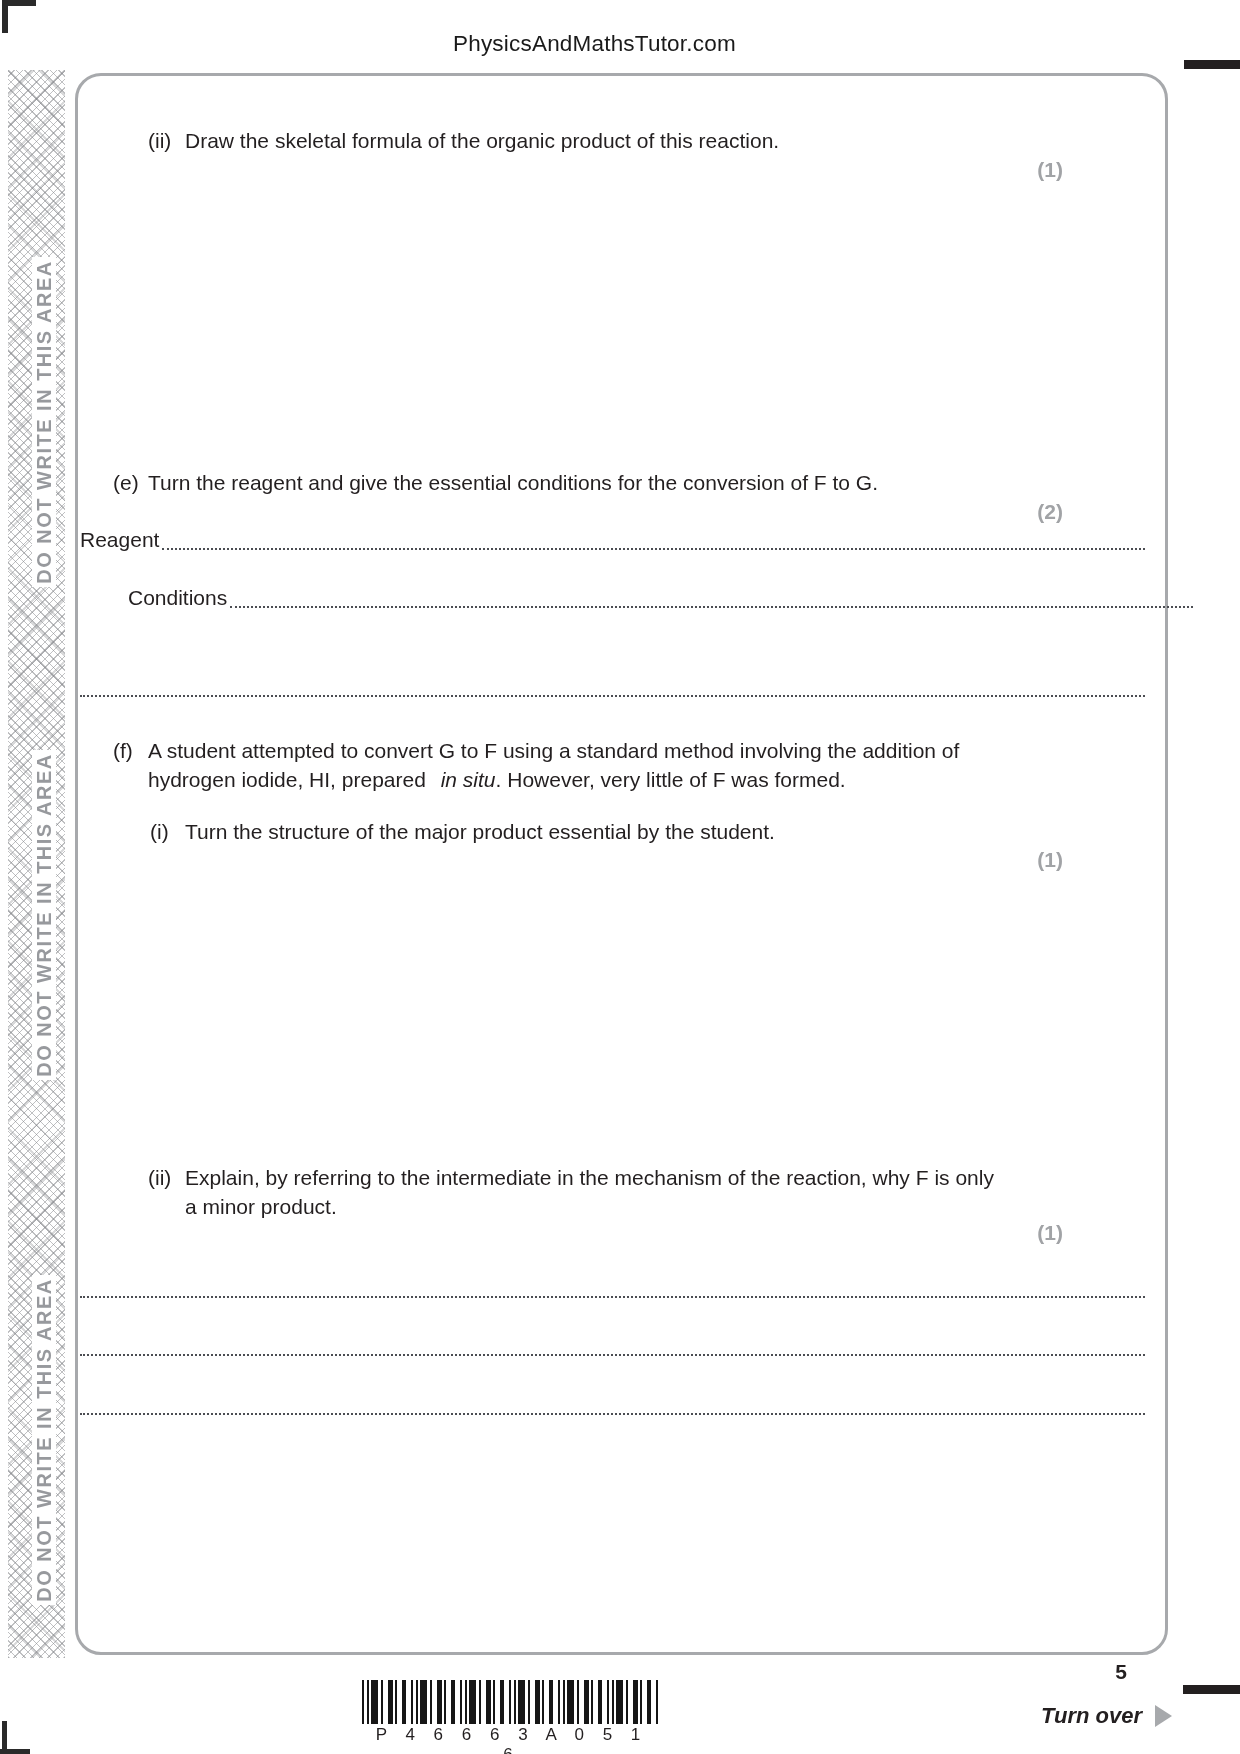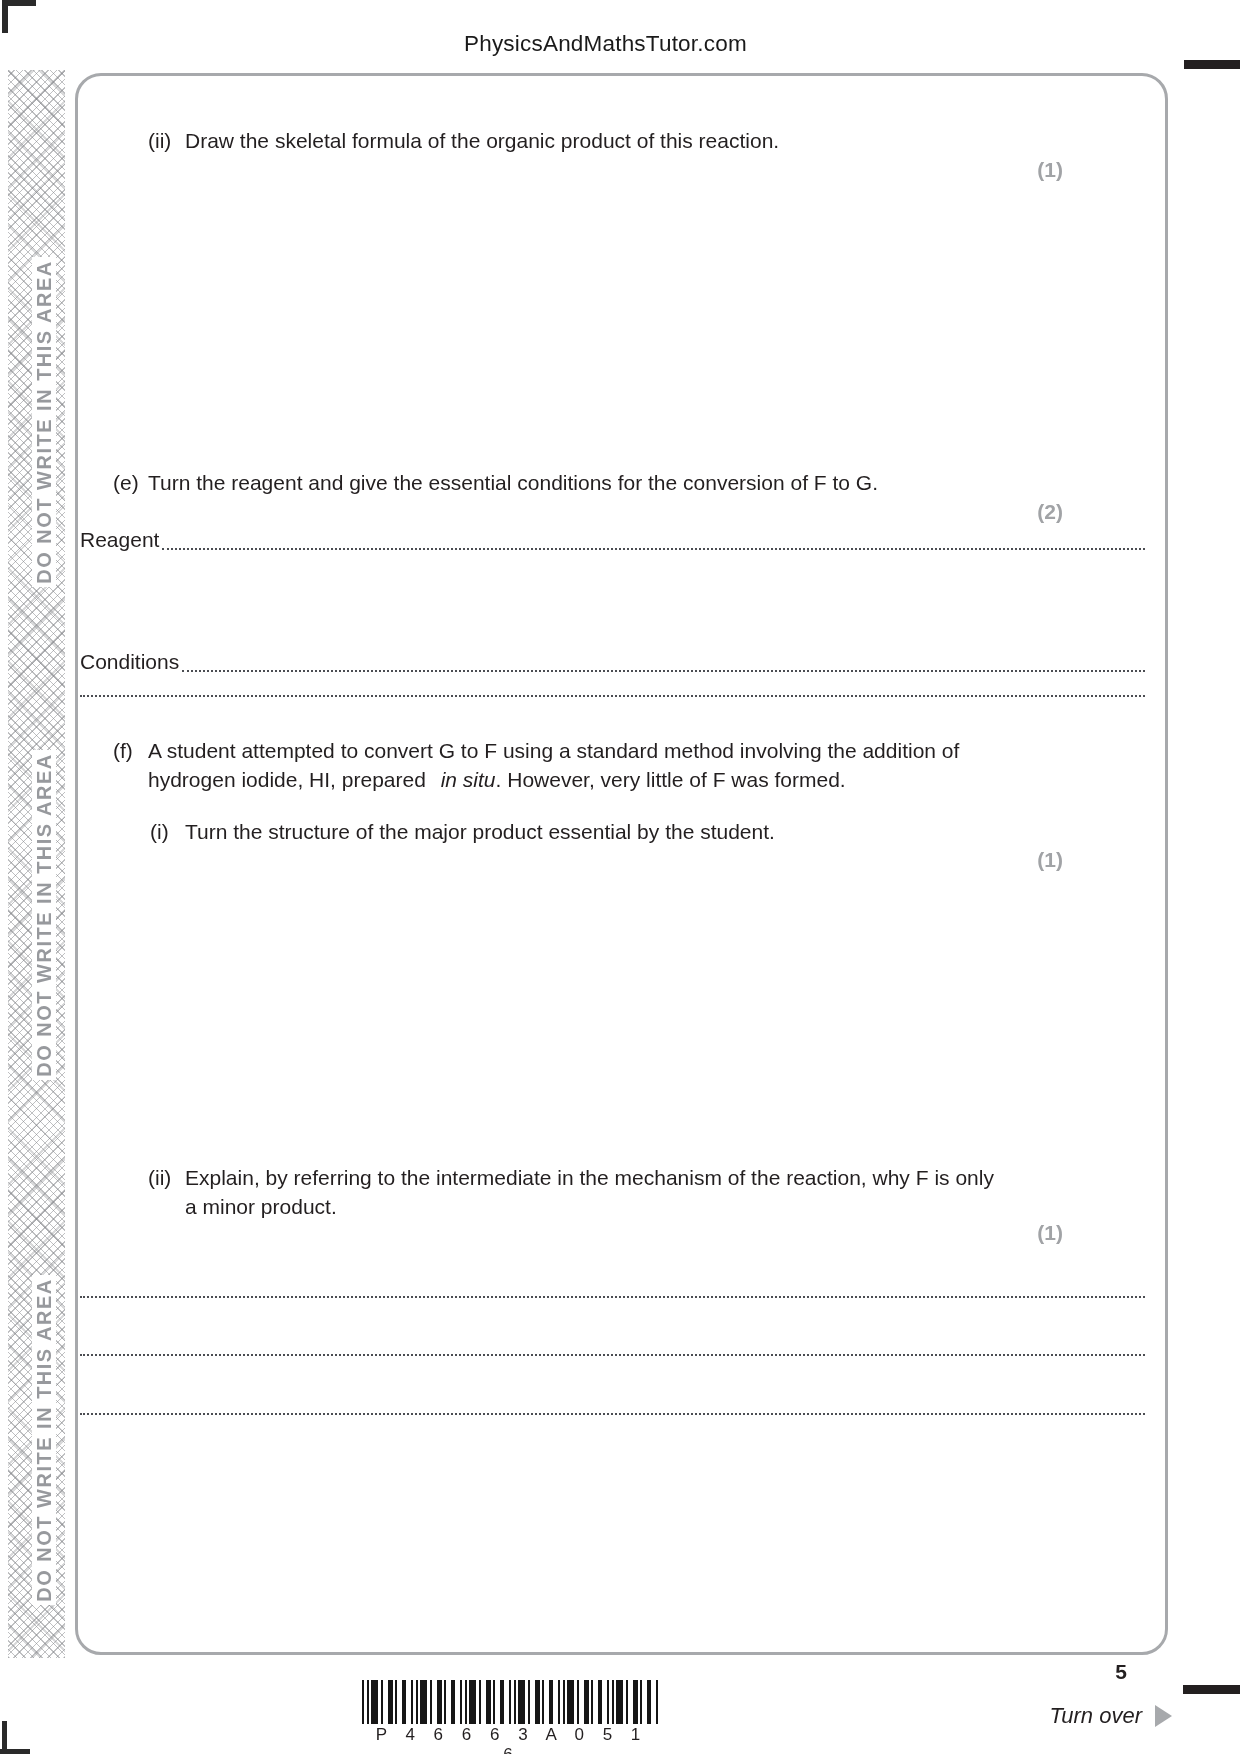--- a/index.html
+++ b/index.html
@@ -17,21 +17,21 @@
   .tl-v { left:2px; top:0; width:6px; height:33px; }
   .tl-h { left:2px; top:0; width:34px; height:6px; }
   .bl-v { left:2px; bottom:0; width:5px; height:33px; }
   .bl-h { left:0;  bottom:0; width:30px; height:5px; }
   .edge-bar { position:absolute; background:#231f20; }
   .edge-bar-top { left:1184px; top:60px; width:56px; height:9px; }
   .edge-bar-bottom { left:1183px; top:1685px; width:57px; height:9px; }
 
   
   .site-header {
-    position:absolute; left:464px; top:31px;
+    position:absolute; left:453px; top:31px;
     font-size:22.5px; color:#1a1a1a; letter-spacing:0.2px;
   }
 
   
   .margin-strip {
     position:absolute; left:8px; top:70px; width:57px; height:1588px;
     background-image:
       repeating-linear-gradient(45deg,  rgba(128,130,134,0.50) 0 1px, transparent 1px 6px),
       repeating-linear-gradient(-45deg, rgba(128,130,134,0.50) 0 1px, transparent 1px 6px),
       repeating-linear-gradient(45deg,  rgba(128,130,134,0.30) 0 2px, transparent 2px 22px),
@@ -100,21 +100,21 @@
       #161616 40px 44px, transparent 44px 49px);
   }
   .barcode-text {
     margin-top:1px; text-align:center;
     font-size:17px; letter-spacing:4px; word-spacing:6px; color:#231f20;
   }
   .turn-over {
     position:absolute; top:1703px; right:68px;
     display:flex; align-items:center; gap:13px;
   }
-  .turn-over-label { font-size:22px; font-weight:normal; font-style:italic; color:#231f20; }
+  .turn-over-label { font-size:22px; font-weight:bold; font-style:italic; color:#231f20; }
   .turn-over-arrow {
     width:0; height:0;
     border-left:17px solid #a7a9ac;
     border-top:11px solid transparent;
     border-bottom:11px solid transparent;
   }
 </style>
 </head>
 <body>
 
@@ -144,21 +144,21 @@
 <div class="q-row" style="left:113px; top:468px;">
   <span class="q-label" style="width:35px">(e)</span>
   <span style="width:905px"><span>Turn the reagent and give the essential conditions for the conversion of </span><b>F</b><span> to </span><b>G</b><span>.</span></span>
 </div>
 <div class="mark" style="top:500px;">(2)</div>
 
 <div class="label-line" style="top:526px;">
   <span>Reagent</span>
   <span class="leader"></span>
 </div>
-<div class="label-line" style="top:648px;">
+<div class="label-line" style="top:584px;margin-left:48px;">
   <span>Conditions</span>
   <span class="leader"></span>
 </div>
 <div class="dotline-full" style="top:695px;"></div>
 
 <div class="q-row" style="left:113px; top:736px;">
   <span class="q-label" style="width:35px">(f)</span>
   <span style="width:895px"><span>A student attempted to convert </span><b>G</b><span> to </span><b>F</b><span> using a standard method involving the addition of hydrogen iodide, HI, prepared </span><i>in situ</i><span>.  However, very little of </span><b>F</b><span> was formed.</span></span>
 </div>
 

